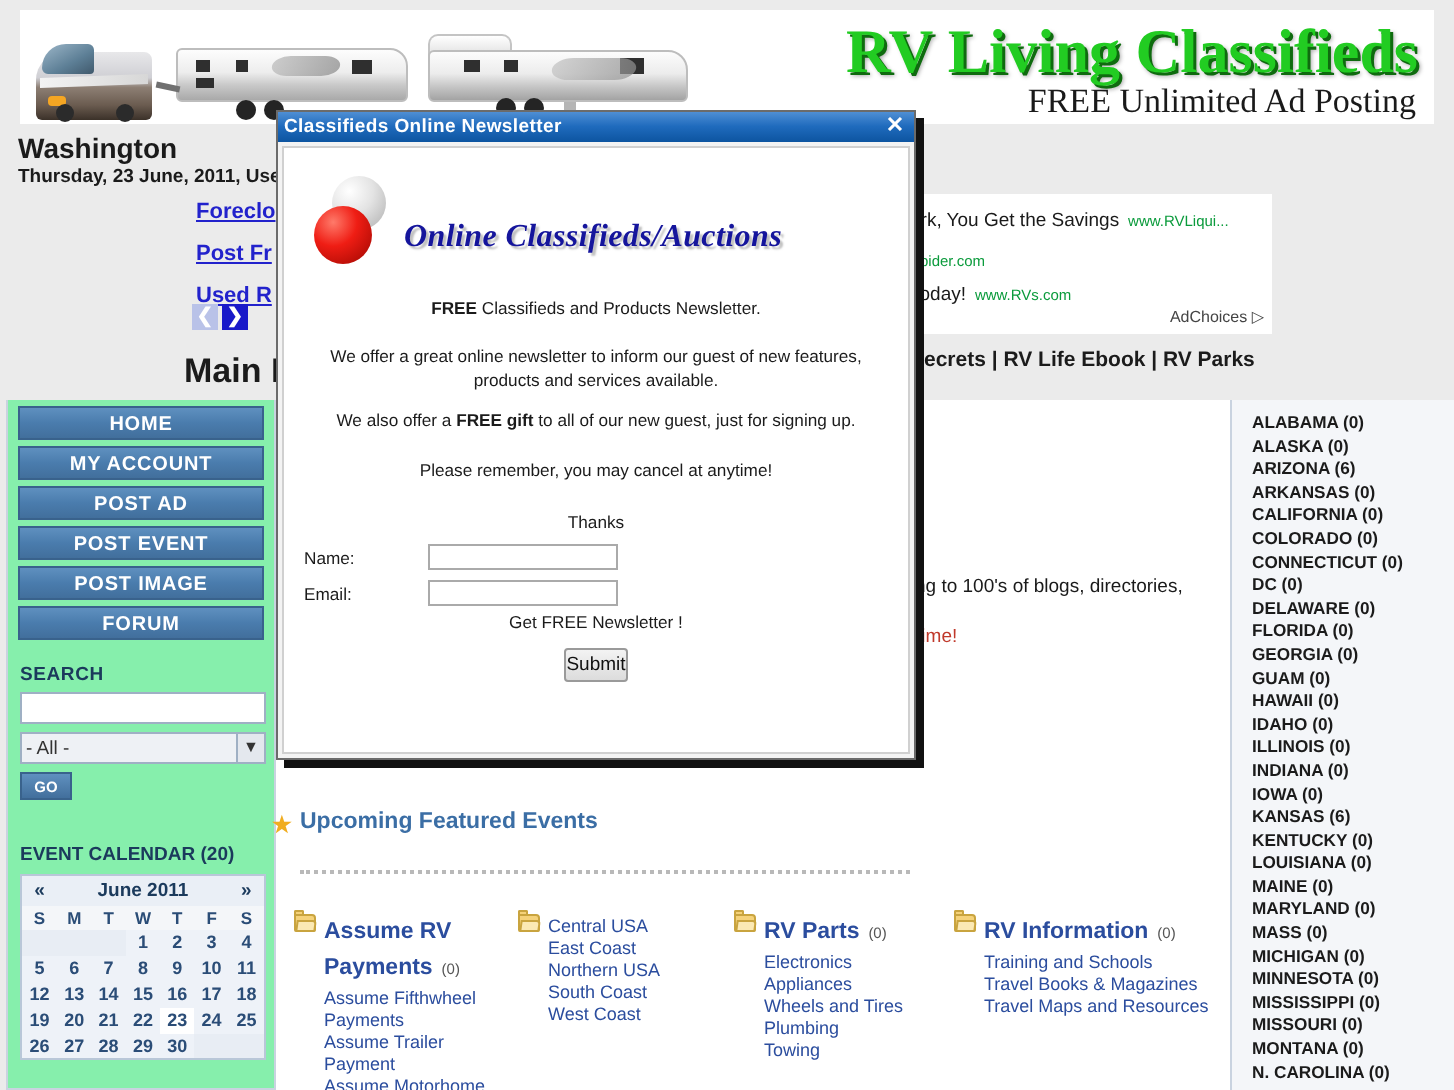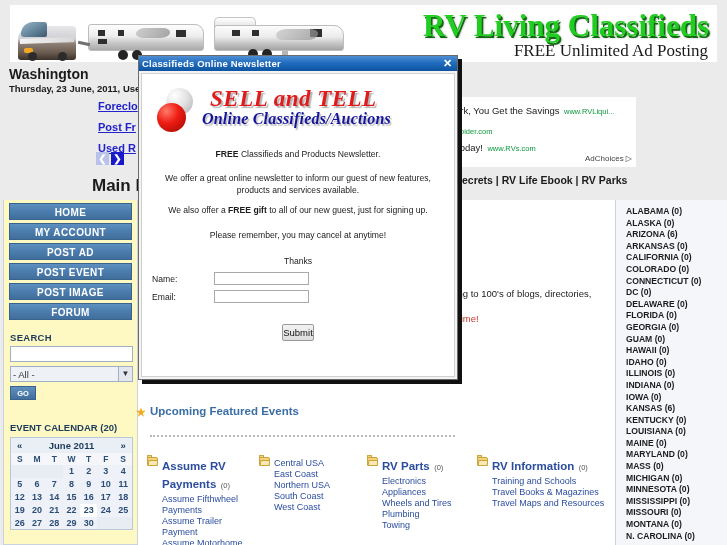--- a/index.html
+++ b/index.html
@@ -148,21 +148,21 @@
   }
 
   .topnav-strip {
     position:absolute; left:455px; top:174px; width:272px;
     font-size:10.5px; font-weight:bold; color:#1b1b1b; white-space:nowrap;
   }
 
   
   .left-col {
     position:absolute; left:3px; top:200px; width:135px; height:345px;
-    background:#fef9c3; border:1px solid #c9d3e0; border-top:none;
+    background:#86efac; border:1px solid #c9d3e0; border-top:none;
   }
   .navbtn {
     margin:3px 5px 0 5px; height:17px; line-height:17px; text-align:center;
     background: linear-gradient(180deg,#5f90bf 0%, #4a7cad 50%, #426f9c 100%);
     color:#ffffff; font-size:10px; font-weight:bold; letter-spacing:.4px;
     border:1px solid #3b6party; border:1px solid #3a6punk;
     border:1px solid #39628c;
   }
   .section-label {
     margin:12px 0 3px 6px; font-size:9.5px; font-weight:bold; color:#1b3a5c;
@@ -639,21 +639,20 @@
   <div class="modal">
     <div class="modal-title">
       <span class="t">Classifieds Online Newsletter</span>
       <span class="modal-close">✕</span>
     </div>
     <div class="modal-body">
       <div class="balls">
         <div class="ball-w"></div>
         <div class="ball-r"></div>
       </div>
-      <div class="sell-tell">SELL and TELL</div>
       <div class="online-cls">Online Classifieds/Auctions</div>
 
       <div class="m-line m1">
         <b>FREE</b><span> Classifieds and Products Newsletter.</span>
       </div>
       <div class="m-line m2">We offer a great online newsletter to inform our guest of new features, products and services available.</div>
       <div class="m-line m3">
         <span>We also offer a </span><b>FREE gift</b><span> to all of our new guest, just for signing up.</span>
       </div>
       <div class="m-line m4">Please remember, you may cancel at anytime!</div>
@@ -663,19 +662,20 @@
         <div class="frow">
           <label>Name:</label>
           <input type="text" value="" style="">
         </div>
         <div class="frow">
           <label>Email:</label>
           <input type="text" value="" style="">
         </div>
       </div>
 
+      <div class="m6">Get FREE Newsletter !</div>
       <div class="submit-wrap">
         <button class="submit-btn">Submit</button>
       </div>
     </div>
   </div>
 
 </div>
 
 </body></html>

